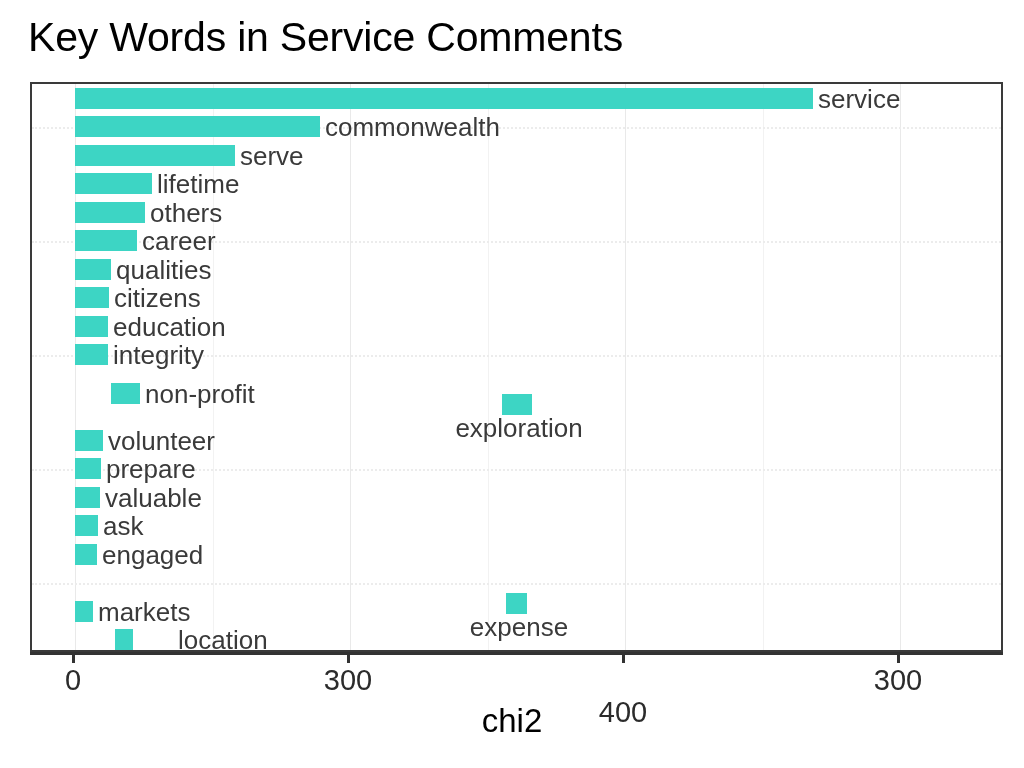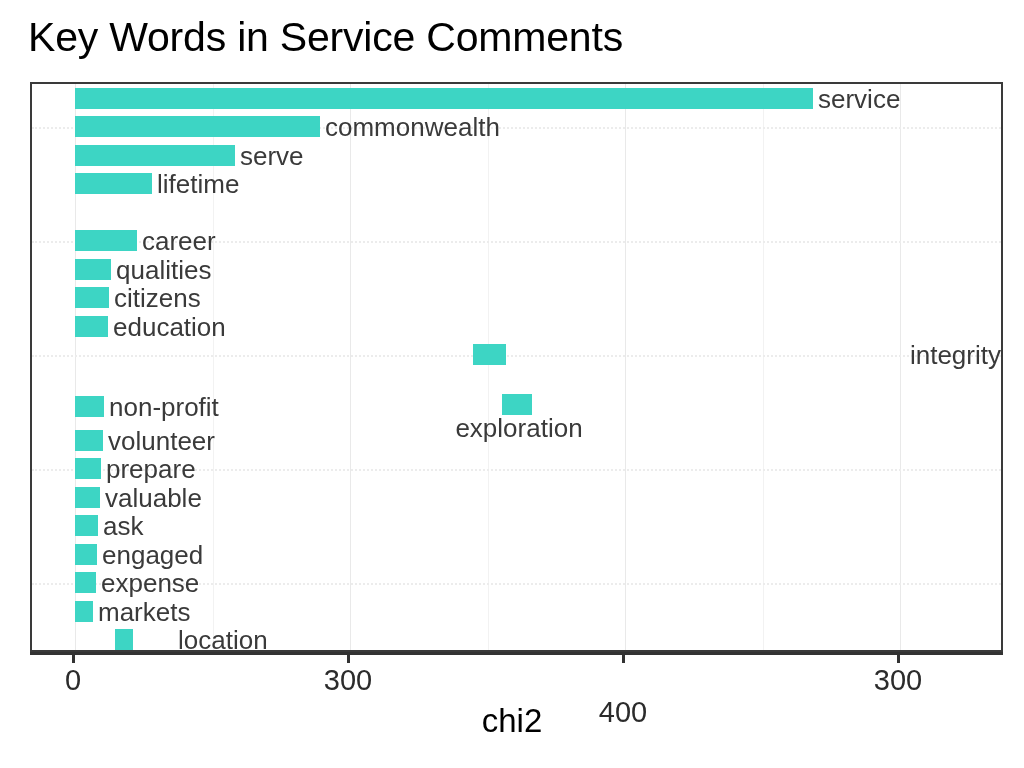--- a/index.html
+++ b/index.html
@@ -159,51 +159,56 @@
         <div class="bar-row" style="height: 21px; top: 61px;">
           <div style="flex: 0 0 auto; height: 100%; width: 43px;"></div>
           <div class="bar" title="serve: 116" style="width: 160px; background: rgb(61, 213, 196);"></div>
           <div class="bar-label">serve</div>
         </div>
         <div class="bar-row" style="height: 21px; top: 89px;">
           <div style="flex: 0 0 auto; height: 100%; width: 43px;"></div>
           <div class="bar" title="lifetime: 56" style="width: 77px; background: rgb(61, 213, 196);"></div>
           <div class="bar-label">lifetime</div>
         </div>
+        <div class="bar-row" style="height: 21px; top: 118px;">
+          <div style="flex: 0 0 auto; height: 100%; width: 43px;"></div>
+          <div class="bar" title="others: 51" style="width: 70px; background: rgb(61, 213, 196);"></div>
+          <div class="bar-label">others</div>
+        </div>
         <div class="bar-row" style="height: 21px; top: 146px;">
           <div style="flex: 0 0 auto; height: 100%; width: 43px;"></div>
           <div class="bar" title="career: 45" style="width: 62px; background: rgb(61, 213, 196);"></div>
           <div class="bar-label">career</div>
         </div>
         <div class="bar-row" style="height: 21px; top: 175px;">
           <div style="flex: 0 0 auto; height: 100%; width: 43px;"></div>
           <div class="bar" title="qualities: 26" style="width: 36px; background: rgb(61, 213, 196);"></div>
           <div class="bar-label">qualities</div>
         </div>
         <div class="bar-row" style="height: 21px; top: 203px;">
           <div style="flex: 0 0 auto; height: 100%; width: 43px;"></div>
           <div class="bar" title="citizens: 25" style="width: 34px; background: rgb(61, 213, 196);"></div>
           <div class="bar-label">citizens</div>
         </div>
         <div class="bar-row" style="height: 21px; top: 232px;">
           <div style="flex: 0 0 auto; height: 100%; width: 43px;"></div>
           <div class="bar" title="education: 24" style="width: 33px; background: rgb(61, 213, 196);"></div>
           <div class="bar-label">education</div>
         </div>
-        <div class="bar-row" style="height: 21px; top: 260px; justify-content: space-between;">
+        <div class="bar-row" style="height: 21px; top: 260px;">
           <div style="flex: 0 0 auto; height: 100%; width: 43px;"></div>
           <div class="bar" title="integrity: 24" style="width: 33px; background: rgb(61, 213, 196);"></div>
           <div class="bar-label">integrity</div>
         </div>
         <div class="bar-row" style="height: 21px; top: 289px; flex-direction: column;">
           <div style="flex: 0 0 auto; height: 100%; width: 43px;"></div>
           <div class="bar" title="exploration: 22" style="width: 30px; background: rgb(61, 213, 196);"></div>
           <div class="bar-label">exploration</div>
         </div>
-        <div class="bar-row" style="height: 21px; top: 312px;">
+        <div class="bar-row" style="height: 21px; top: 299px; margin-left: 36px;">
           <div style="flex: 0 0 auto; height: 100%; width: 43px;"></div>
           <div class="bar" title="non-profit: 21" style="width: 29px; background: rgb(61, 213, 196);"></div>
           <div class="bar-label">non-profit</div>
         </div>
         <div class="bar-row" style="height: 21px; top: 346px;">
           <div style="flex: 0 0 auto; height: 100%; width: 43px;"></div>
           <div class="bar" title="volunteer: 20" style="width: 28px; background: rgb(61, 213, 196);"></div>
           <div class="bar-label">volunteer</div>
         </div>
         <div class="bar-row" style="height: 21px; top: 374px;">
@@ -219,21 +224,21 @@
         <div class="bar-row" style="height: 21px; top: 431px;">
           <div style="flex: 0 0 auto; height: 100%; width: 43px;"></div>
           <div class="bar" title="ask: 17" style="width: 23px; background: rgb(61, 213, 196);"></div>
           <div class="bar-label">ask</div>
         </div>
         <div class="bar-row" style="height: 21px; top: 460px;">
           <div style="flex: 0 0 auto; height: 100%; width: 43px;"></div>
           <div class="bar" title="engaged: 16" style="width: 22px; background: rgb(61, 213, 196);"></div>
           <div class="bar-label">engaged</div>
         </div>
-        <div class="bar-row" style="height: 21px; top: 488px;">
+        <div class="bar-row" style="height: 21px; top: 488px; flex-direction: column;">
           <div style="flex: 0 0 auto; height: 100%; width: 43px;"></div>
           <div class="bar" title="expense: 15" style="width: 21px; background: rgb(61, 213, 196);"></div>
           <div class="bar-label">expense</div>
         </div>
         <div class="bar-row" style="height: 21px; top: 517px;">
           <div style="flex: 0 0 auto; height: 100%; width: 43px;"></div>
           <div class="bar" title="markets: 13" style="width: 18px; background: rgb(61, 213, 196);"></div>
           <div class="bar-label">markets</div>
         </div>
         <div class="bar-row" style="height: 21px; top: 545px; gap: 40px;">

